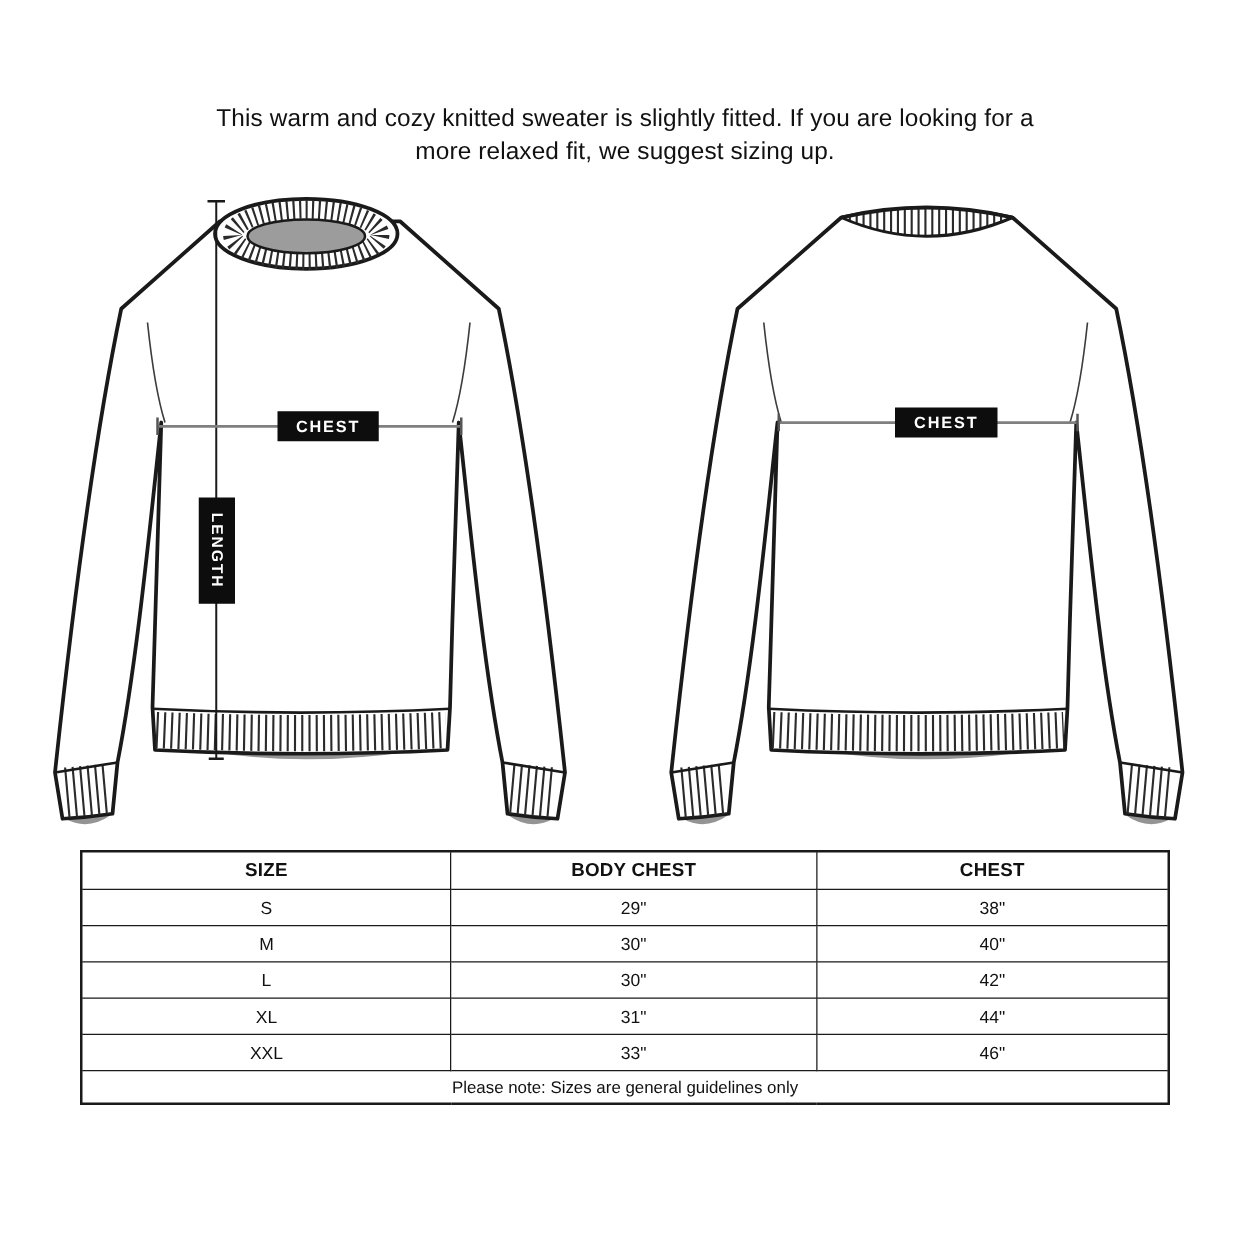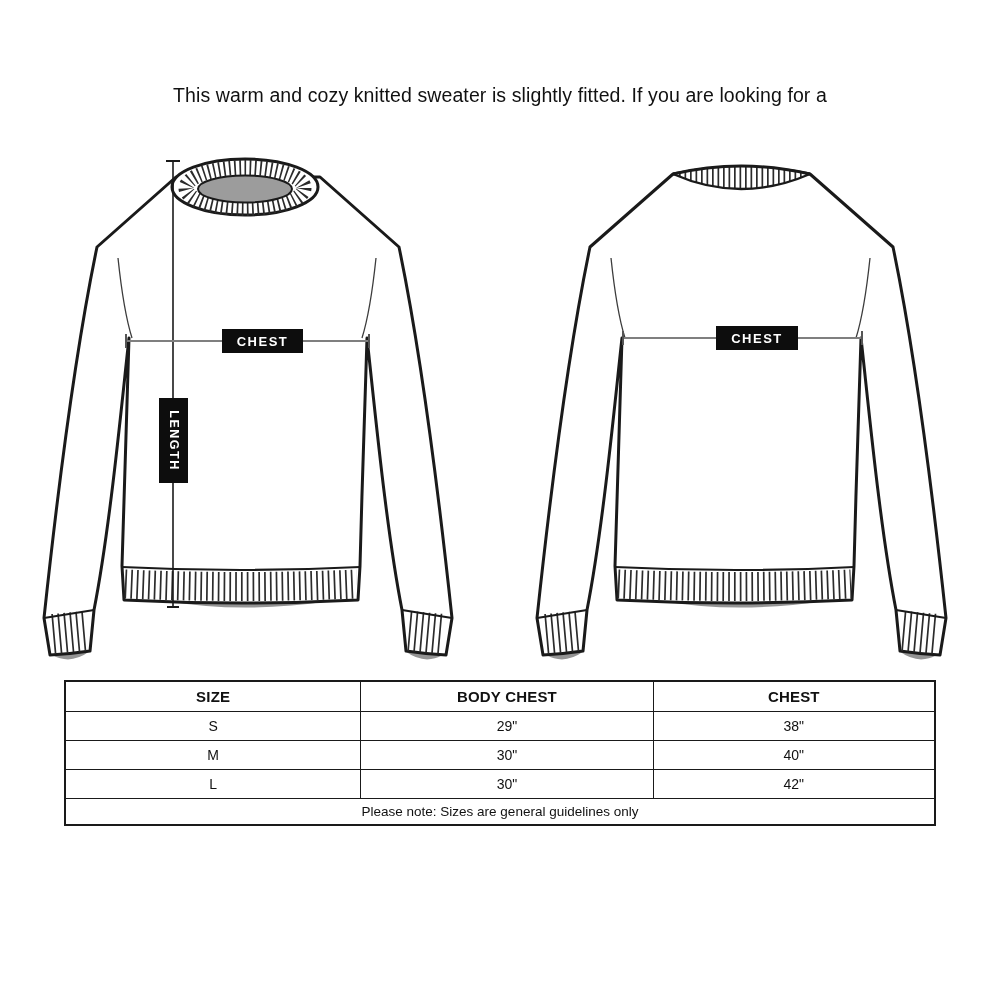--- a/index.html
+++ b/index.html
@@ -31,20 +31,21 @@
     letter-spacing:1.5px;
   }
 </style>
 </head>
 <body>
 
 <div class="canvas">
 
   <div class="intro">
     <div>This warm and cozy knitted sweater is slightly fitted. If you are looking for a</div>
+    <div>more relaxed fit, we suggest sizing up.</div>
   </div>
 
   <svg class="sweater front" width="460" height="515" viewBox="0 0 460 515">
 
     <path d="M 140,449 Q 213,462 302,449" fill="none" stroke="#949494" stroke-width="8"></path>
     <path d="M 26,504 Q 42,513 59,501" fill="none" stroke="#949494" stroke-width="7"></path>
     <path d="M 380,501 Q 397,513 413,504" fill="none" stroke="#949494" stroke-width="7"></path>
 
     <path d="M 148,29 L 69,99
          C 50,190 31,330 16,470
@@ -154,20 +155,30 @@
         <tr>
           <td>M</td>
           <td>30"</td>
           <td>40"</td>
         </tr>
         <tr>
           <td>L</td>
           <td>30"</td>
           <td>42"</td>
         </tr>
+        <tr>
+          <td>XL</td>
+          <td>31"</td>
+          <td>44"</td>
+        </tr>
+        <tr>
+          <td>XXL</td>
+          <td>33"</td>
+          <td>46"</td>
+        </tr>
       </tbody>
       <tfoot>
         <tr>
           <td class="note-cell" colspan="3">Please note: Sizes are general guidelines only</td>
         </tr>
       </tfoot>
     </table>
   </div>
 
 </div>

